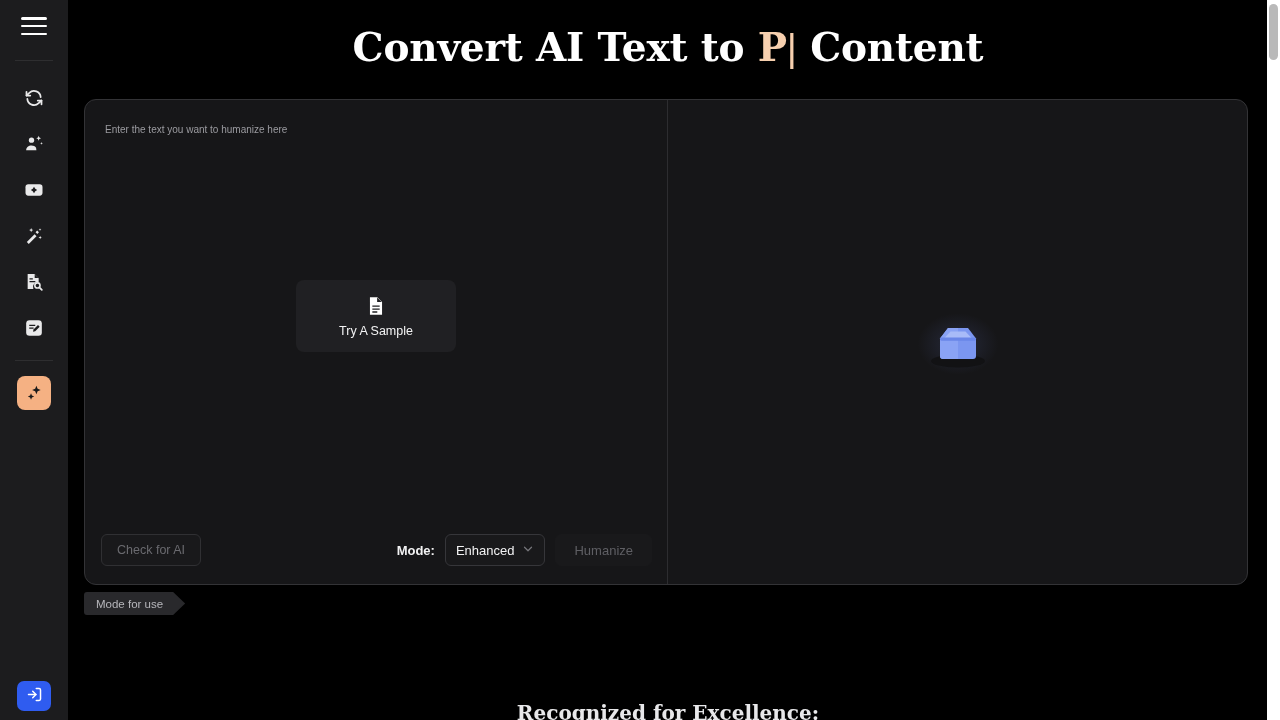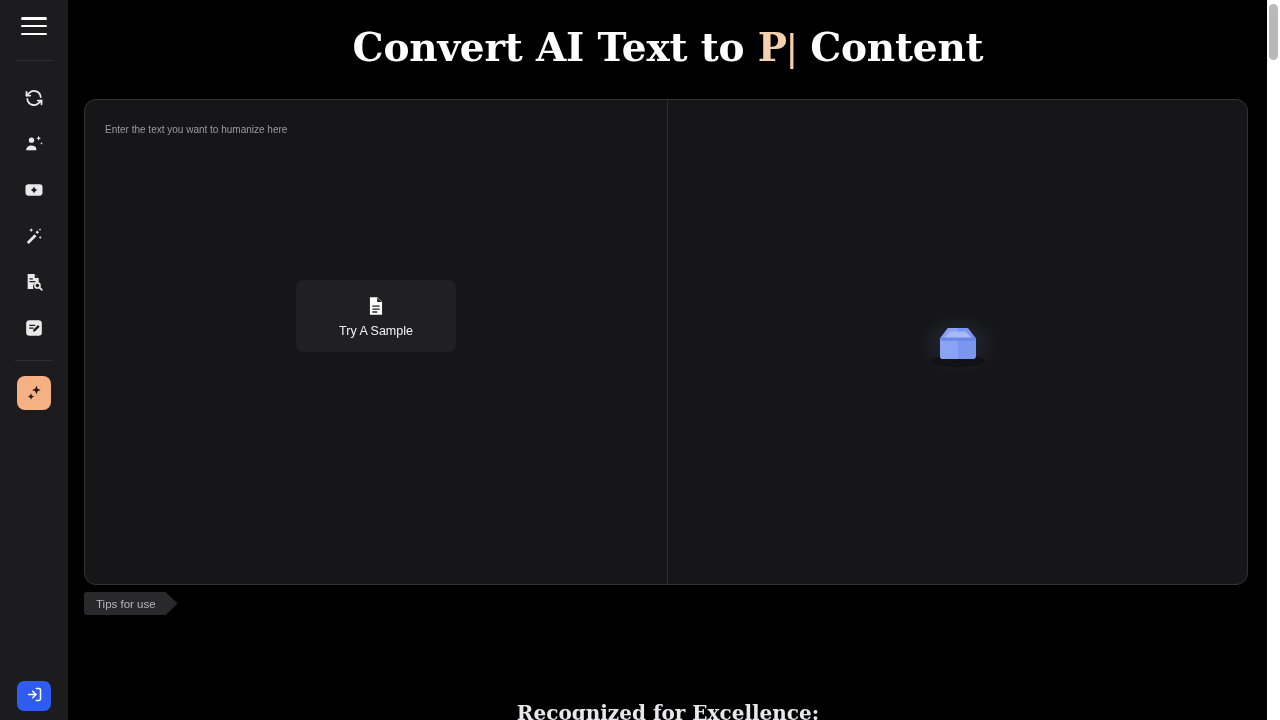--- a/index.html
+++ b/index.html
@@ -445,41 +445,62 @@
               <path d="M13.2 2.7v5h5z" fill="#202023"></path>
               <path d="M8 11.4h8v1.5H8zM8 14.6h8v1.5H8zM8 17.8h5.4v1.5H8z" fill="#202023"></path>
             </svg>
           </span>
           <span class="qa-label">Try A Sample</span>
         </div>
 
 
       </div>
 
+      <div id="toolbar">
+
+        <div id="check-ai-btn">Check for AI</div>
+
+        <div id="toolbar-right">
+
+          <span id="mode-label">Mode:</span>
+
+          <div id="mode-select">
+            <span class="mode-value">Enhanced</span>
+            <span class="chev">
+              <svg width="12" height="12" viewBox="0 0 24 24" fill="none" stroke="#76767b" stroke-width="2.4" stroke-linecap="round" stroke-linejoin="round">
+                <path d="M5 8.5l7 7 7-7"></path>
+              </svg>
+            </span>
+          </div>
+
+          <div id="humanize-btn">Humanize</div>
+
+        </div>
+      </div>
     </div>
 
     <div id="output-pane">
       <div id="empty-illustration">
         <span class="glow"></span>
         <span>
           <svg width="60" height="52" viewBox="0 0 60 52">
             <ellipse cx="30" cy="43" rx="27" ry="6.5" fill="#121214"></ellipse>
             <path d="M12 20.5 L20 10 L40 10 L48 20.5 L48 38 Q48 41 45 41 L15 41 Q12 41 12 38 Z" fill="#7b96f0"></path>
             <path d="M12 20.5 L20 10 L30 10 L30 41 L15 41 Q12 41 12 38 Z" fill="#8aa3f5"></path>
             <path d="M16 20.5 L22.5 13.5 L37.5 13.5 L44 20.5 Z" fill="#a8bbf8"></path>
             <rect x="12" y="19.5" width="36" height="3.2" rx="1.6" fill="#6a86e8"></rect>
           </svg>
         </span>
       </div>
     </div>
 
   </section>
 
   <div id="tips-tab">
-    <span>Tips for use</span>
+    <span>Mode for use</span>
   </div>
 
   <h2 id="recognition-heading">Recognized for Excellence:</h2>
 
   <div id="scrollbar-track">
     <div id="scrollbar-thumb"></div>
   </div>
 
 </div>
 

